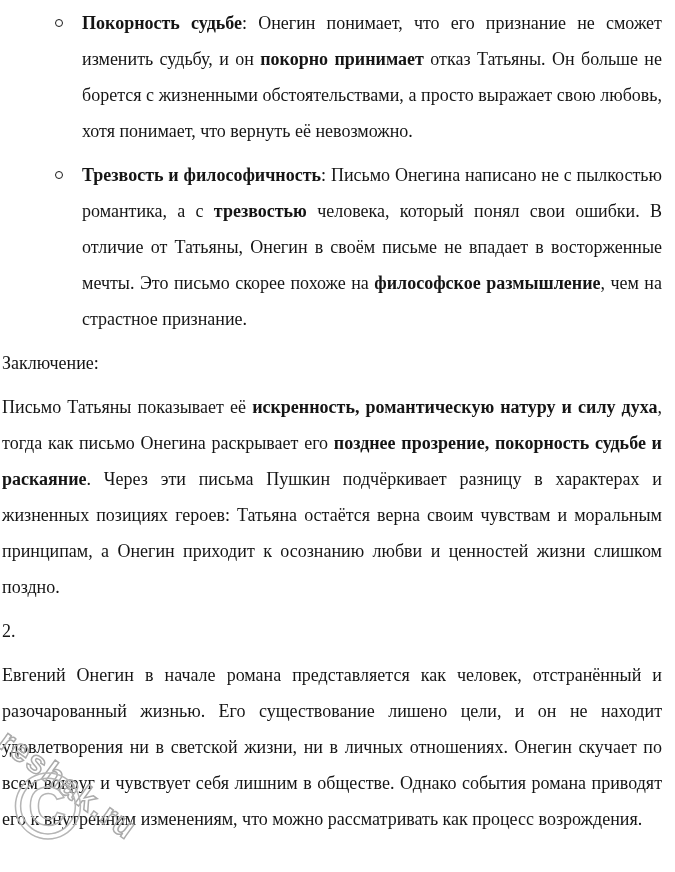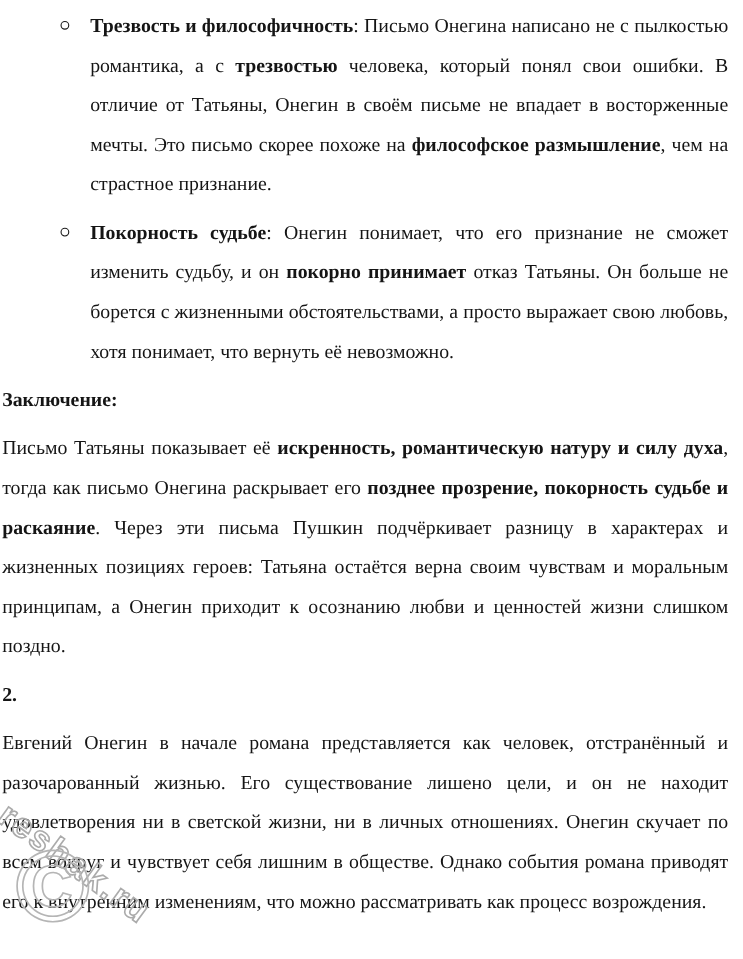--- a/index.html
+++ b/index.html
@@ -33,21 +33,21 @@
     left: 53px;
     top: 14px;
     width: 8px;
     height: 8px;
     box-sizing: border-box;
     border: 1.5px solid #1a1a1a;
     border-radius: 50%;
     background: transparent;
   }
   p { margin: 0 0 8px 0; }
-  .bold { font-weight: bold; }
+  .bold { font-weight: normal; }
   b { font-weight: bold; }
 
   
   .wm-text {
     position: absolute;
     left: 12px;
     top: 724px;
     transform: rotate(36deg);
     transform-origin: 0 0;
     font-family: "Liberation Sans", "DejaVu Sans", sans-serif;
@@ -76,25 +76,25 @@
   }
 </style>
 </head>
 <body>
 
 <div class="page">
 
   <ul class="bullets">
     <li>
       <span class="bullet-marker"></span>
-      <span><b>Трезвость и философичность</b>: Письмо Онегина написано не с пылкостью романтика, а с <b>трезвостью</b> человека, который понял свои ошибки. В отличие от Татьяны, Онегин в своём письме не впадает в восторженные мечты. Это письмо скорее похоже на <b>философское размышление</b>, чем на страстное признание.</span>
+      <span><b>Покорность судьбе</b>: Онегин понимает, что его признание не сможет изменить судьбу, и он <b>покорно принимает</b> отказ Татьяны. Он больше не борется с жизненными обстоятельствами, а просто выражает свою любовь, хотя понимает, что вернуть её невозможно.</span>
     </li>
     <li>
       <span class="bullet-marker"></span>
-      <span><b>Покорность судьбе</b>: Онегин понимает, что его признание не сможет изменить судьбу, и он <b>покорно принимает</b> отказ Татьяны. Он больше не борется с жизненными обстоятельствами, а просто выражает свою любовь, хотя понимает, что вернуть её невозможно.</span>
+      <span><b>Трезвость и философичность</b>: Письмо Онегина написано не с пылкостью романтика, а с <b>трезвостью</b> человека, который понял свои ошибки. В отличие от Татьяны, Онегин в своём письме не впадает в восторженные мечты. Это письмо скорее похоже на <b>философское размышление</b>, чем на страстное признание.</span>
     </li>
   </ul>
 
   <p class="bold">Заключение:</p>
 
   <p>Письмо Татьяны показывает её <b>искренность, романтическую натуру и силу духа</b>, тогда как письмо Онегина раскрывает его <b>позднее прозрение, покорность судьбе и раскаяние</b>. Через эти письма Пушкин подчёркивает разницу в характерах и жизненных позициях героев: Татьяна остаётся верна своим чувствам и моральным принципам, а Онегин приходит к осознанию любви и ценностей жизни слишком поздно.</p>
 
   <p class="bold">2.</p>
 
 

